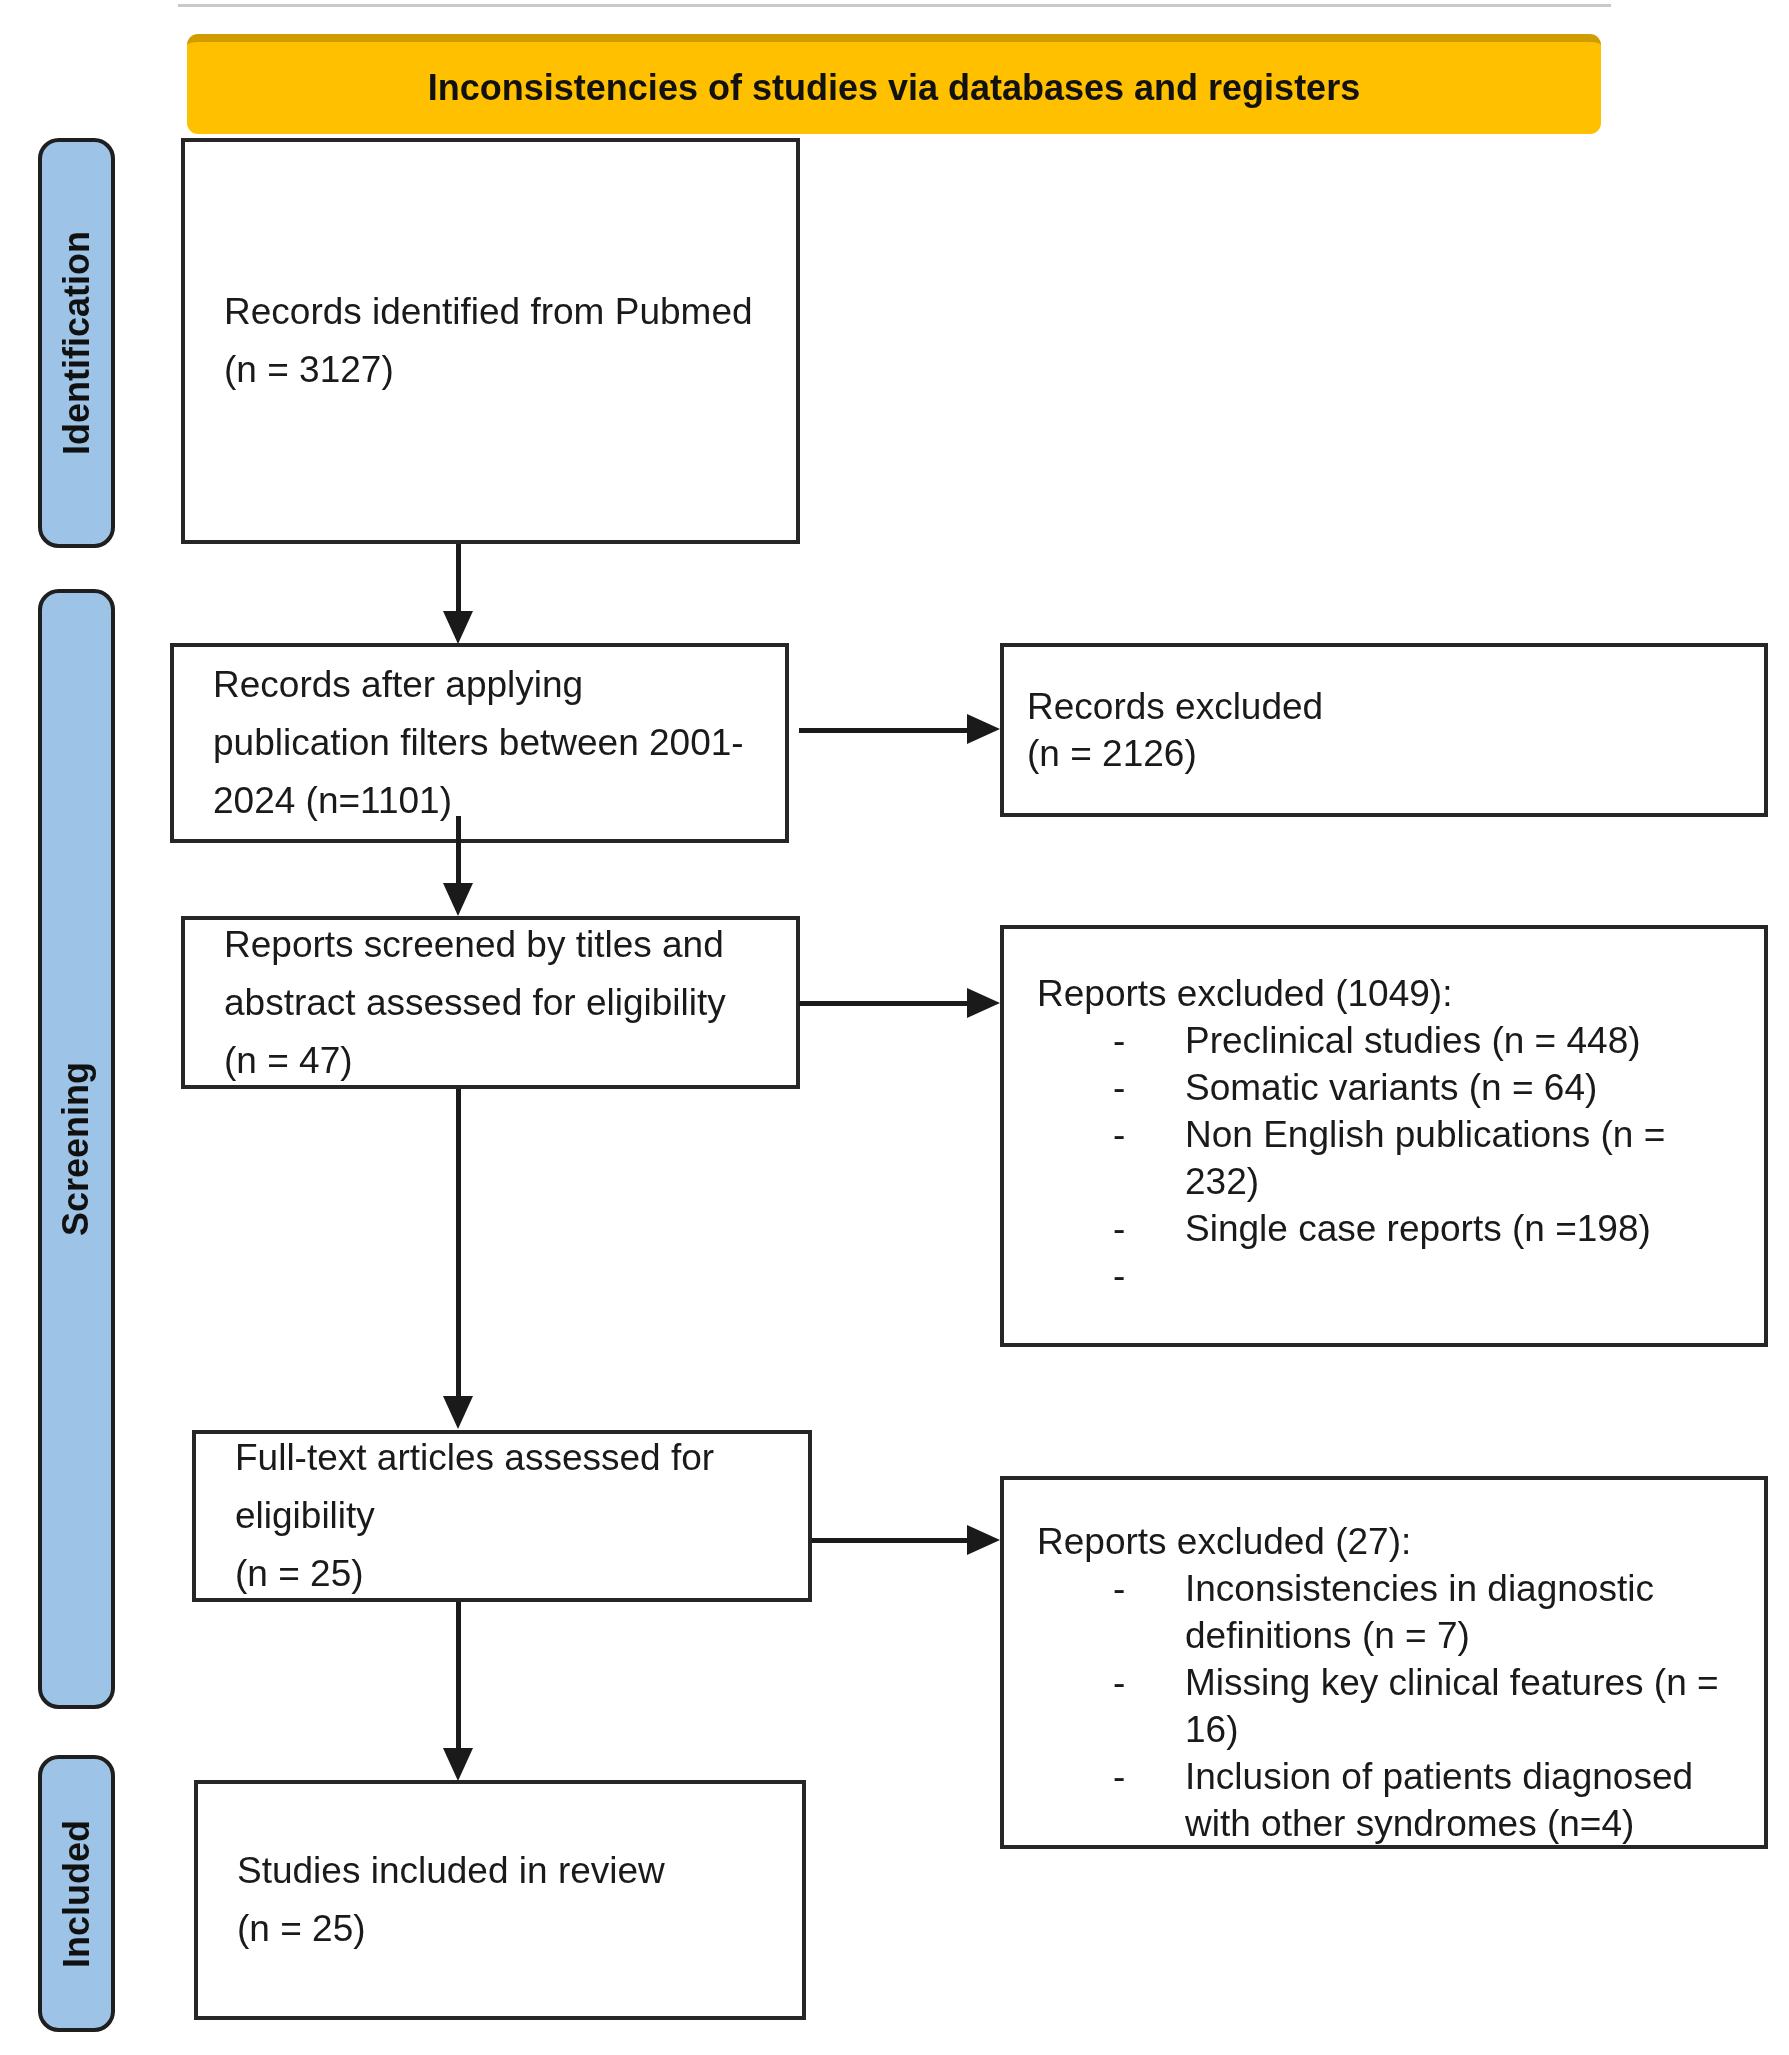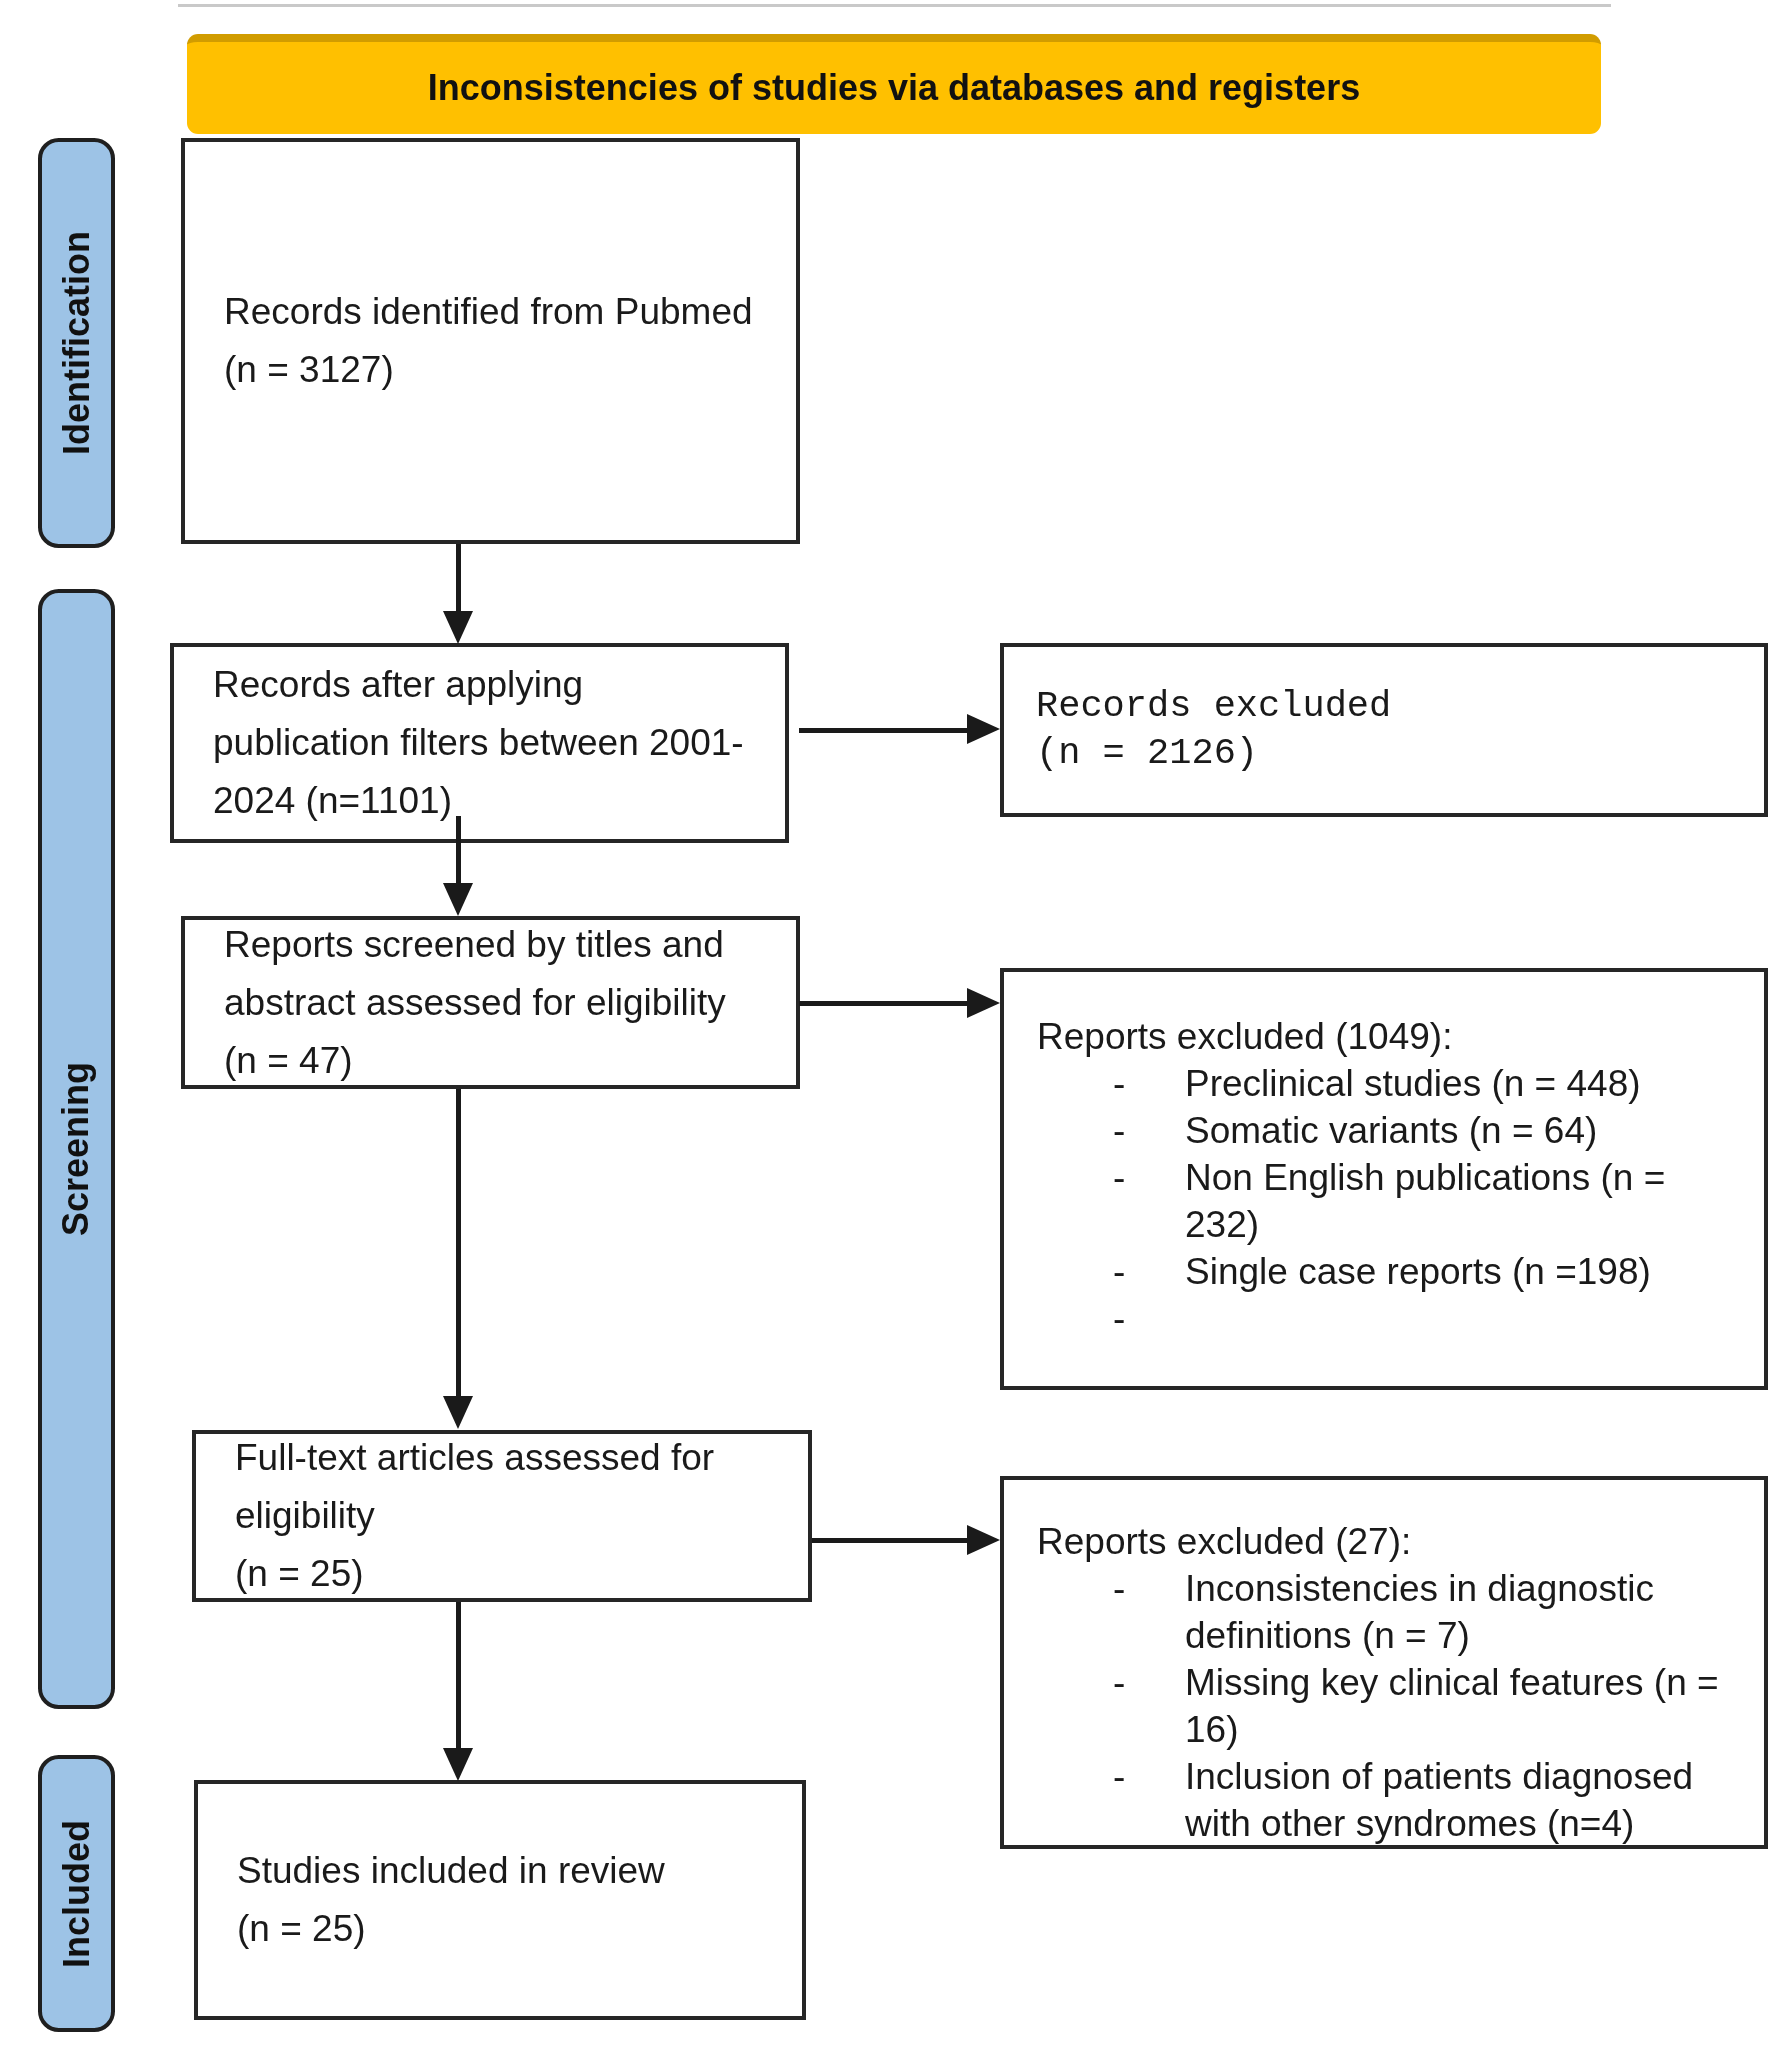--- a/index.html
+++ b/index.html
@@ -52,22 +52,22 @@
   #box3{left:181px;top:916px;width:619px;height:173px;}
   #box4{left:192px;top:1430px;width:620px;height:172px;}
   #box5{left:194px;top:1780px;width:612px;height:240px;}
   .ebox{
     position:absolute;background:#ffffff;
     border:4.1px solid var(--box_border,#262626);
     box-sizing:border-box;
     font-size:37px;line-height:47px;
   }
   #ebox1{left:1000px;top:643px;width:768px;height:174px;display:flex;align-items:center;}
-  #ebox1 .etitle{padding-left:32px;font-family:Liberation Mono, monospace;}
-  #ebox2{left:1000px;top:925px;width:768px;height:422px;padding:41px 16.5px 0 33px;margin-top:43px;}
+  #ebox1 .etitle{padding-left:23px;}
+  #ebox2{left:1000px;top:925px;width:768px;height:422px;padding:41px 16.5px 0 33px;}
   #ebox3{left:1000px;top:1476px;width:768px;height:373px;padding:38px 16.5px 0 33px;}
   .etitle{white-space:pre-line;}
   .bullets{margin-left:76px;}
   .bullet{display:flex;}
   .dash{width:72px;flex:0 0 72px;}
   .btext{white-space:pre-line;}
   .vline,.hline{position:absolute;background:var(--arrow,#1a1a1a);}
   .vline{width:4.8px;}
   .hline{height:4.8px;}
   .ahead-down{

